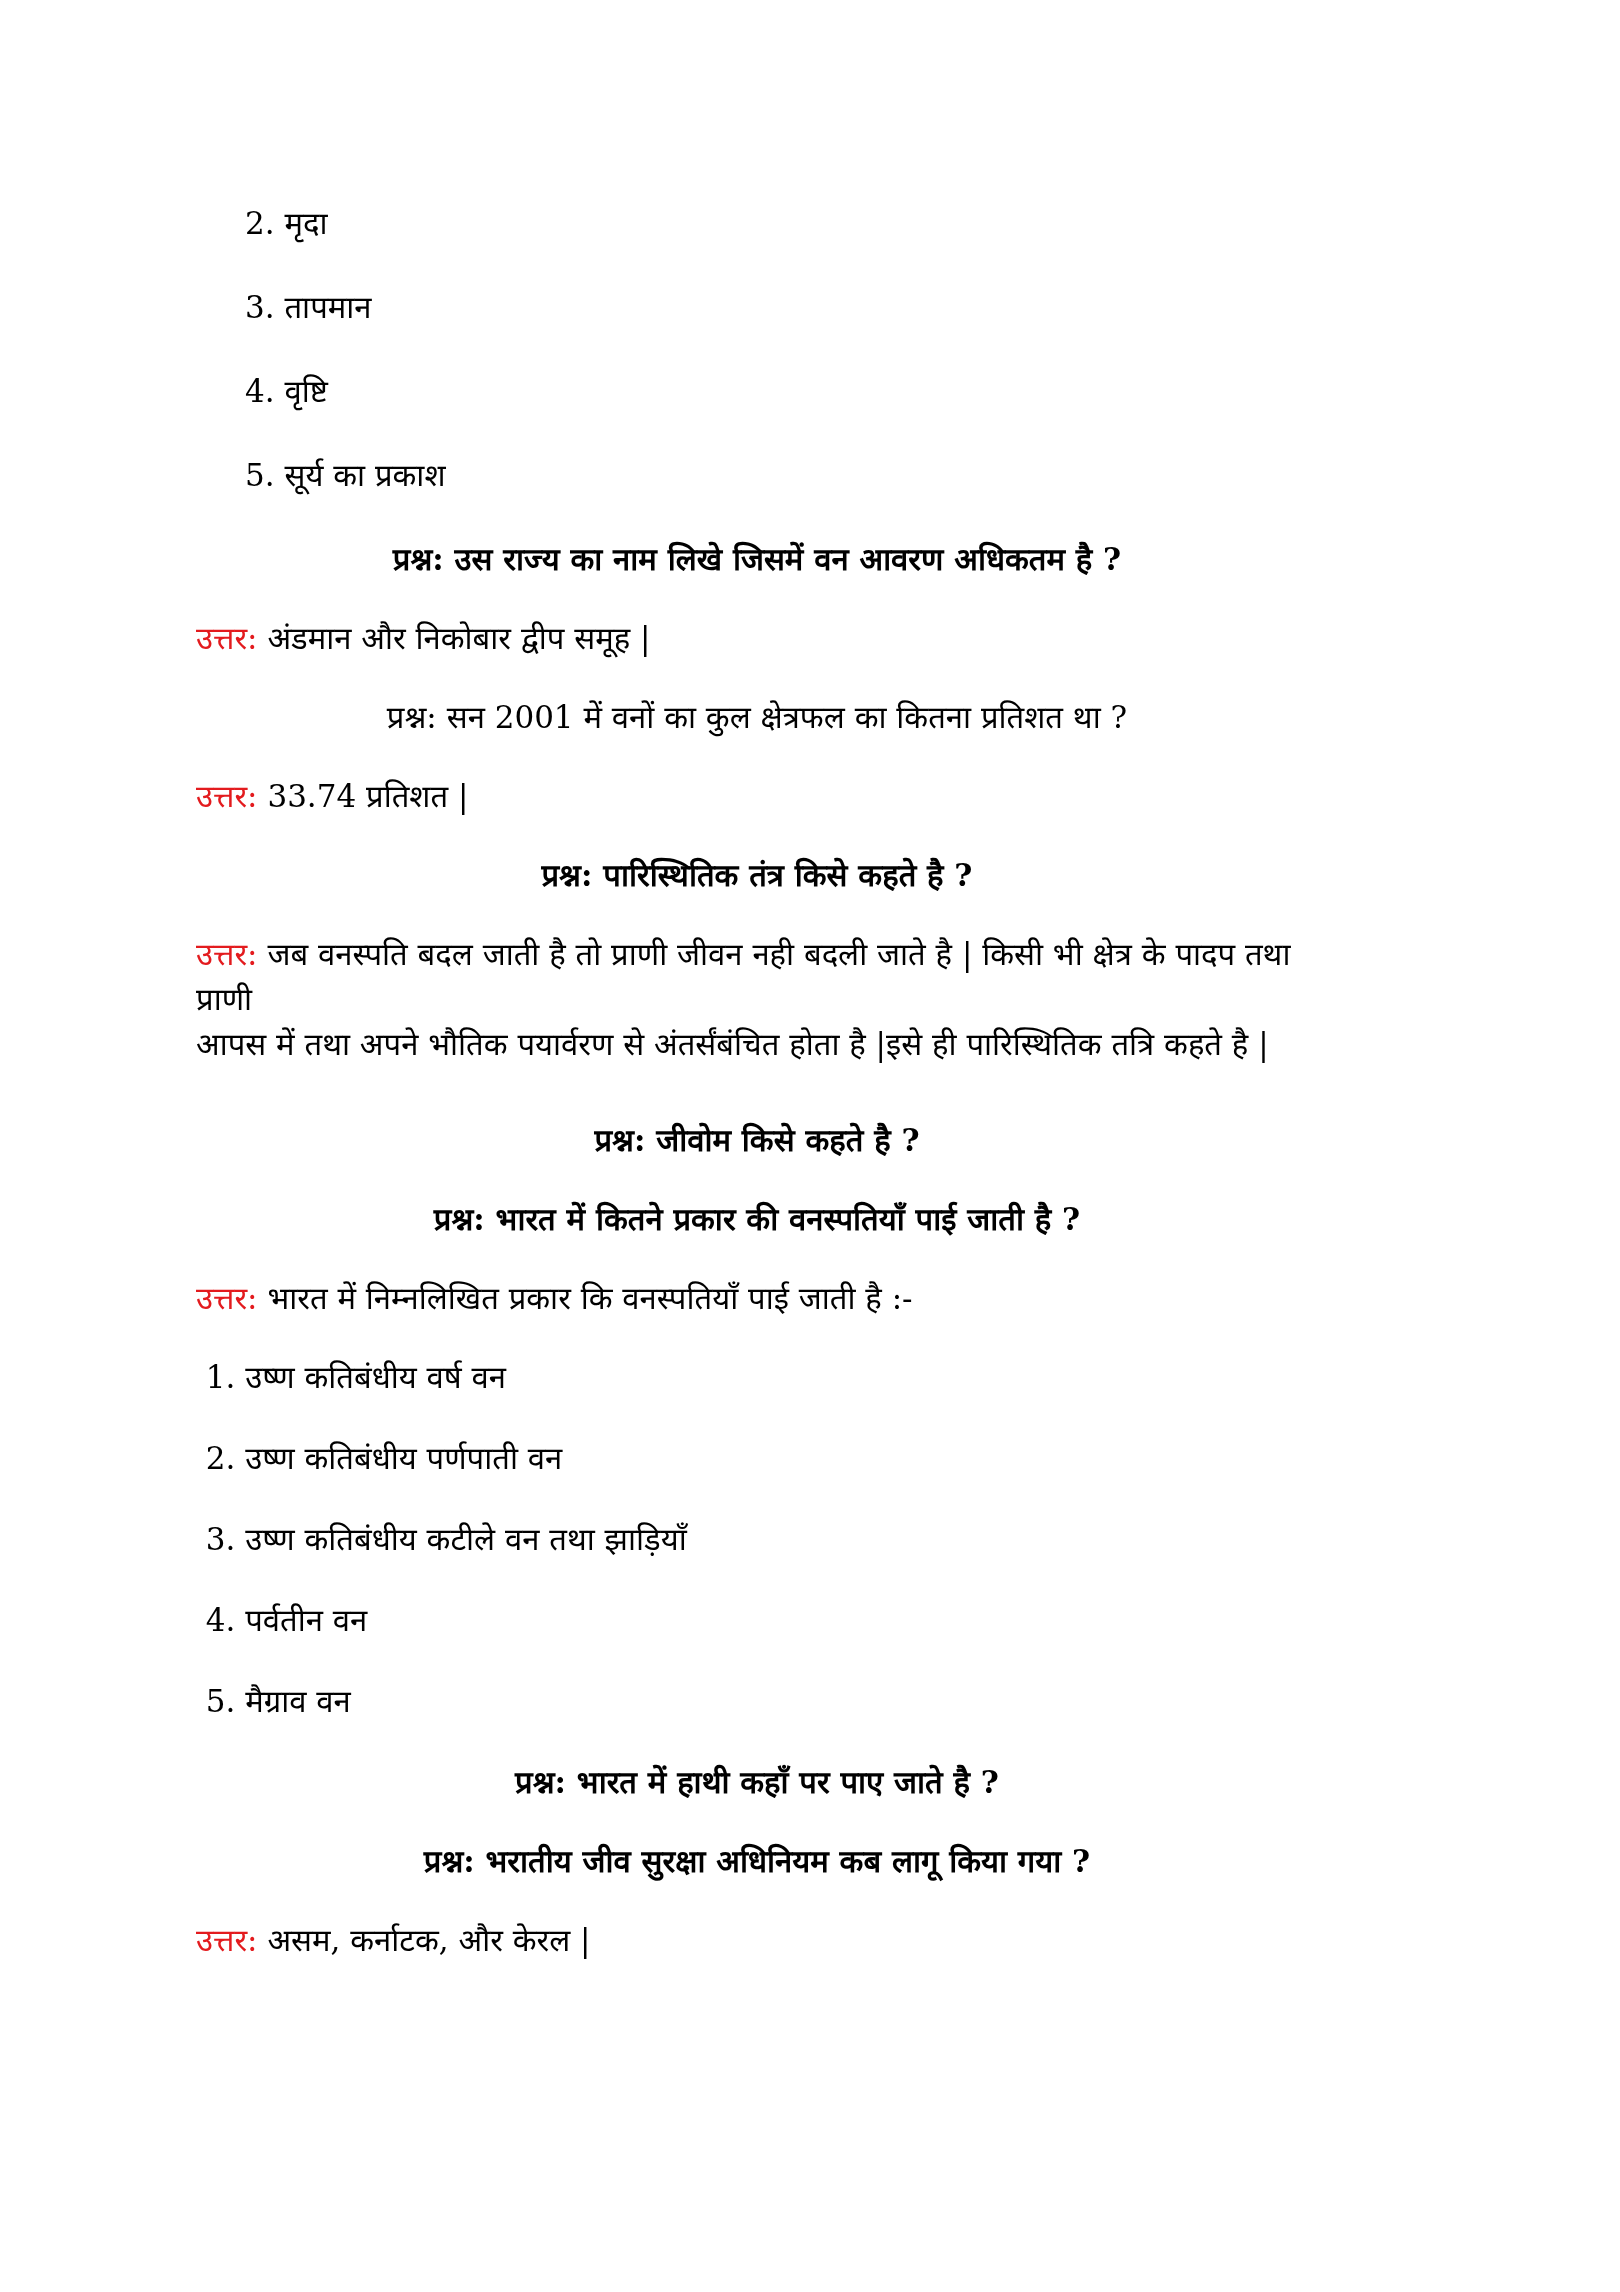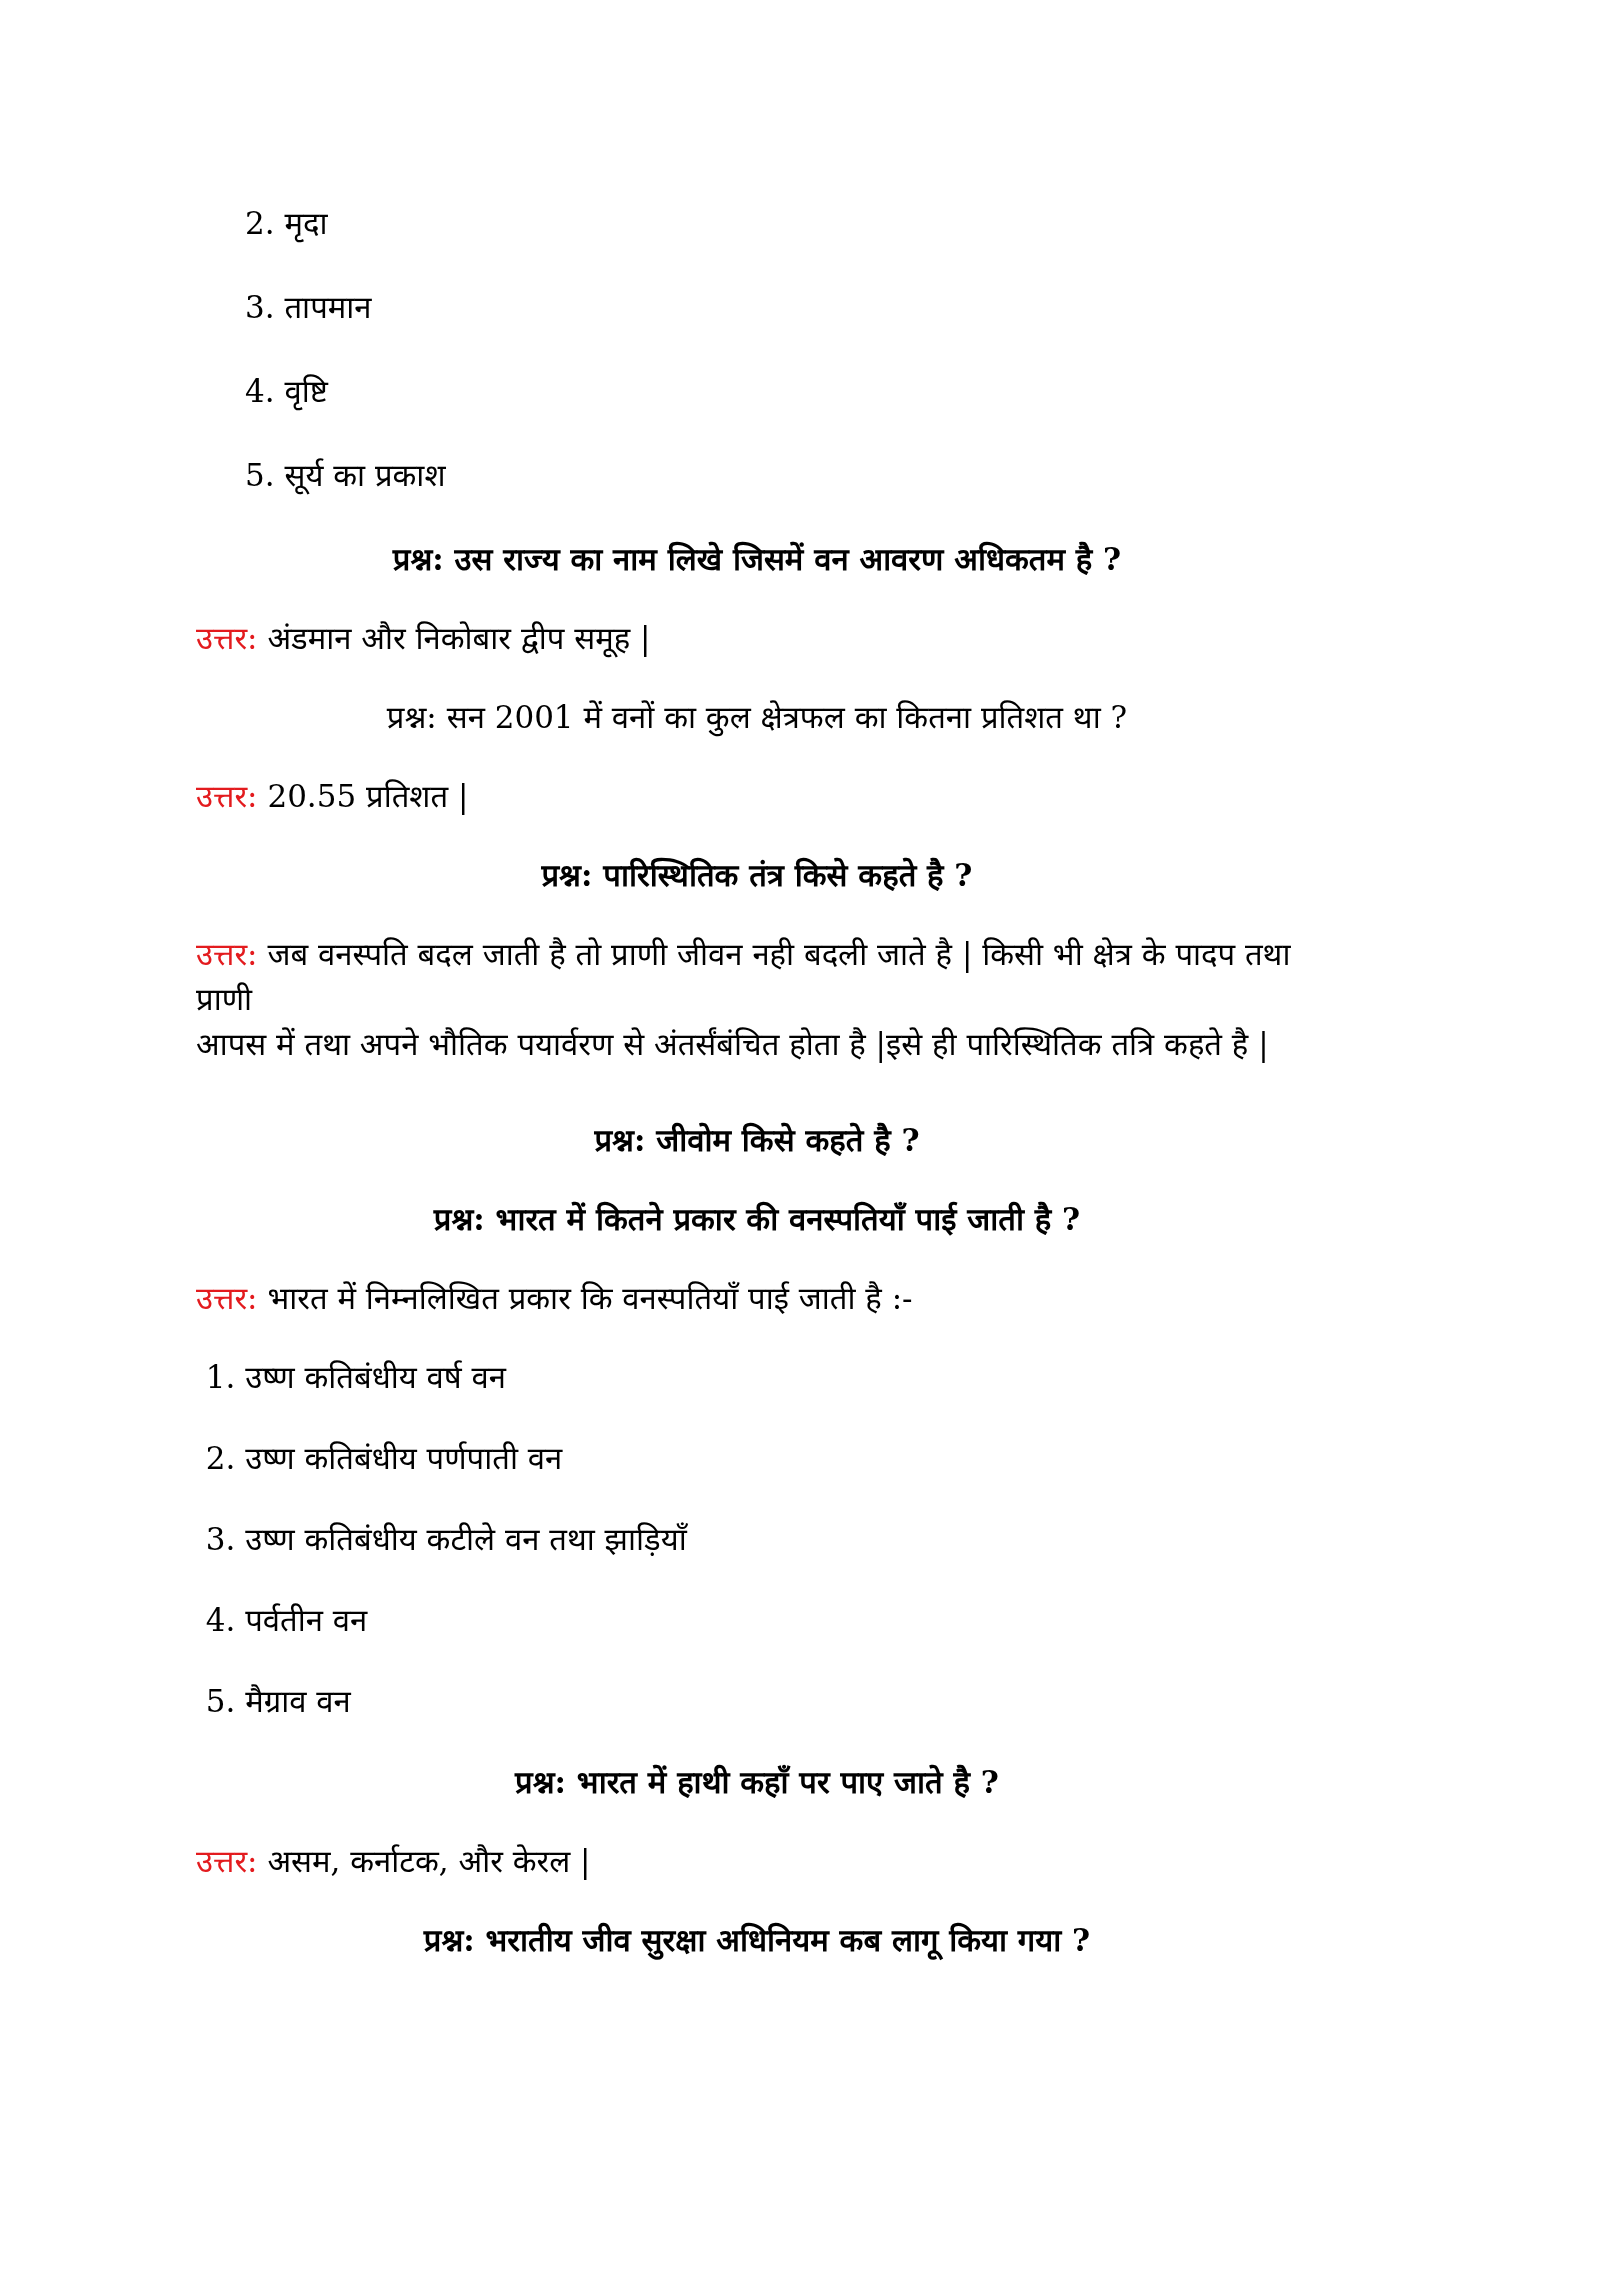--- a/index.html
+++ b/index.html
@@ -48,21 +48,21 @@
     <div class="para intro-item">3. तापमान</div>
     <div class="para intro-item">4. वृष्टि</div>
     <div class="para intro-item">5. सूर्य का प्रकाश</div>
 
     <div class="para q"><span>प्रश्न:</span> <span>उस राज्य का नाम लिखे जिसमें वन आवरण अधिकतम है ?</span></div>
 
     <div class="para a"><span class="a-label">उत्तर:</span> <span>अंडमान और निकोबार द्वीप समूह |</span></div>
 
     <div class="para q regular"><span>प्रश्न:</span> <span>सन 2001 में वनों का कुल क्षेत्रफल का कितना प्रतिशत था ?</span></div>
 
-    <div class="para a"><span class="a-label">उत्तर:</span> <span>20.55 प्रतिशत |</span></div>
+    <div class="para a"><span class="a-label">उत्तर:</span> <span>33.74 प्रतिशत |</span></div>
 
     <div class="para q"><span>प्रश्न:</span> <span>पारिस्थितिक तंत्र किसे कहते है ?</span></div>
 
     <div class="para a two"><span class="a-label">उत्तर:</span> <span>जब वनस्पति बदल जाती है तो प्राणी जीवन नही बदली जाते है | किसी भी क्षेत्र के पादप तथा प्राणी
 आपस में तथा अपने भौतिक पयार्वरण से अंतर्संबंचित होता है |इसे ही पारिस्थितिक तत्रि कहते है |</span></div>
 
     <div class="para q"><span>प्रश्न:</span> <span>जीवोम  किसे कहते है ?</span></div>
 
 
     <div class="para q"><span>प्रश्न:</span> <span>भारत में कितने प्रकार की वनस्पतियाँ पाई जाती है ?</span></div>
@@ -70,19 +70,19 @@
     <div class="para a"><span class="a-label">उत्तर:</span> <span>भारत में निम्नलिखित प्रकार कि वनस्पतियाँ पाई जाती है :-</span></div>
 
     <div class="para veg-item">1. उष्ण कतिबंधीय वर्ष वन</div>
     <div class="para veg-item">2. उष्ण कतिबंधीय पर्णपाती वन</div>
     <div class="para veg-item">3. उष्ण कतिबंधीय कटीले वन तथा झाड़ियाँ</div>
     <div class="para veg-item">4. पर्वतीन वन</div>
     <div class="para veg-item">5. मैग्राव वन</div>
 
     <div class="para q"><span>प्रश्न:</span> <span>भारत में हाथी कहाँ पर पाए जाते है ?</span></div>
 
+    <div class="para q"><span>प्रश्न:</span> <span>भरातीय जीव सुरक्षा अधिनियम कब लागू किया गया ?</span></div>
+
     <div class="para a"><span class="a-label">उत्तर:</span> <span>असम, कर्नाटक, और केरल |</span></div>
-
-    <div class="para q"><span>प्रश्न:</span> <span>भरातीय जीव सुरक्षा अधिनियम कब लागू किया गया ?</span></div>
 
   </div>
 </div>
 
 
 </body></html>

